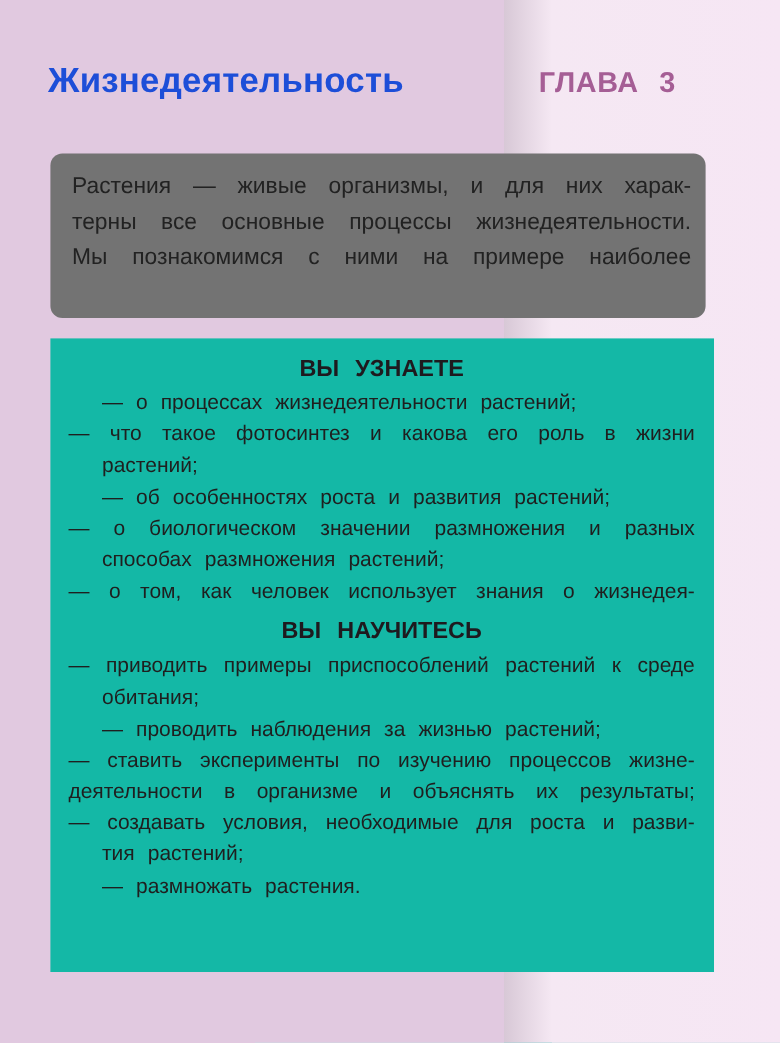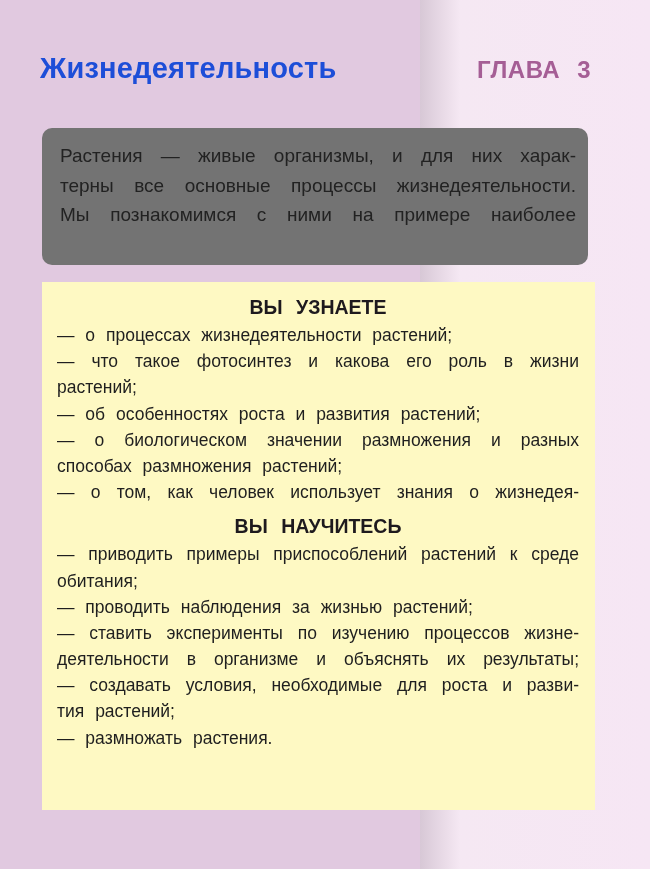--- a/index.html
+++ b/index.html
@@ -21,46 +21,46 @@
       background: linear-gradient(to right, #f5e8f3, #f6e6f4);
     }
     .title {
       position: absolute; left: 40px; top: 52px; width: 380px;
       font-size: 29px; font-weight: bold; color: #1d4ed8;
       line-height: 32px; letter-spacing: 0.2px;
     }
     .chapter {
       position: absolute; left: 449px; top: 56px;
       font-size: 24px; font-weight: bold; color: #a55e95;
-      word-spacing: 10px; letter-spacing: 0.5px; margin-left: 28px;
+      word-spacing: 10px; letter-spacing: 0.5px;
     }
     .intro-box {
       position: absolute; left: 42px; top: 128px; width: 546px; height: 137px;
       background: #737373; border-radius: 10px;
       box-sizing: border-box; padding: 13px 12px 0 18px;
     }
     .intro-line {
       font-size: 19px; line-height: 29.5px; color: #222;
       text-align: justify; text-align-last: justify; white-space: nowrap;
       height: 29.5px;
     }
     .white-box {
       position: absolute; left: 42px; top: 282px; width: 553px; height: 528px;
-      background: #fef9c3;
+      background: #14b8a6;
       box-sizing: border-box; padding: 10px 16px 0 15px;
     }
     .section-heading {
       text-align: center; font-weight: bold; font-size: 19.5px; color: #1e1a1e;
       word-spacing: 8px; height: 30px; line-height: 30px;
     }
     .list-line {
       font-size: 17.5px; line-height: 26.2px; height: 26.2px; color: #1f1f1f;
       white-space: nowrap; text-align: justify; text-align-last: justify;
     }
-    .list-line.last { text-align-last: left; word-spacing: 6px; }
+    .list-line.last { text-align-last: left; word-spacing: 6px; margin-left: 28px; }
     .spacer { height: 6px; }
   </style>
 </head>
 <body>
 
 <div class="left-panel"></div>
 <div class="panel-shadow"></div>
 <div class="right-bg"></div>
 
 <div class="title">

